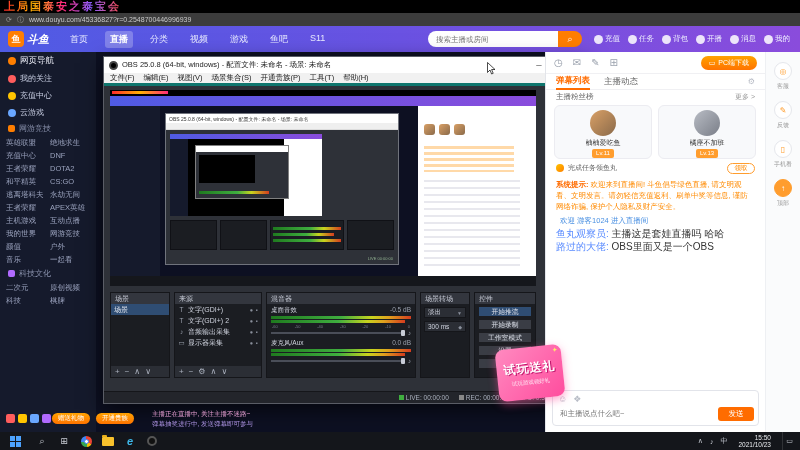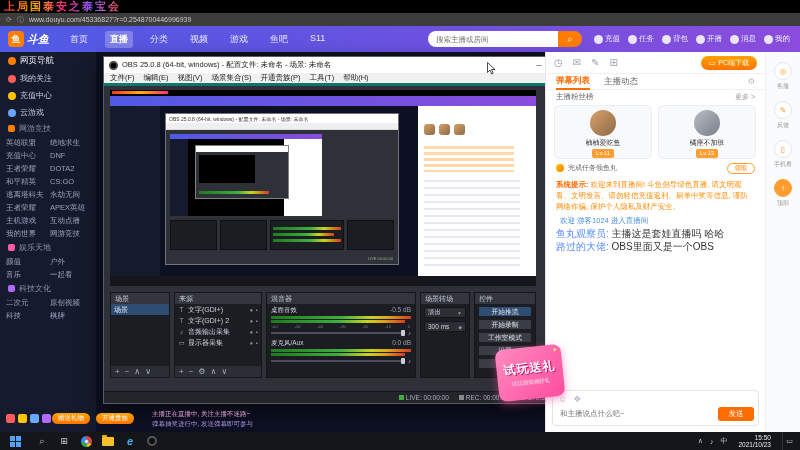--- a/index.html
+++ b/index.html
@@ -283,24 +283,20 @@
       <span>永劫无间</span>
       <span>王者荣耀</span>
       <span>APEX英雄</span>
     </div>
     <div class="side-grid">
       <span>主机游戏</span>
       <span>互动点播</span>
       <span>我的世界</span>
       <span>网游竞技</span>
     </div>
-    <div class="sec-title">
-        <i style="background:#ff5da8"></i>
-        <span>娱乐天地</span>
-      </div>
     <div class="side-grid">
       <span>颜值</span>
       <span>户外</span>
       <span>音乐</span>
       <span>一起看</span>
     </div>
     <div class="sec-title">
         <i style="background:#b06aff"></i>
         <span>科技文化</span>
       </div>

